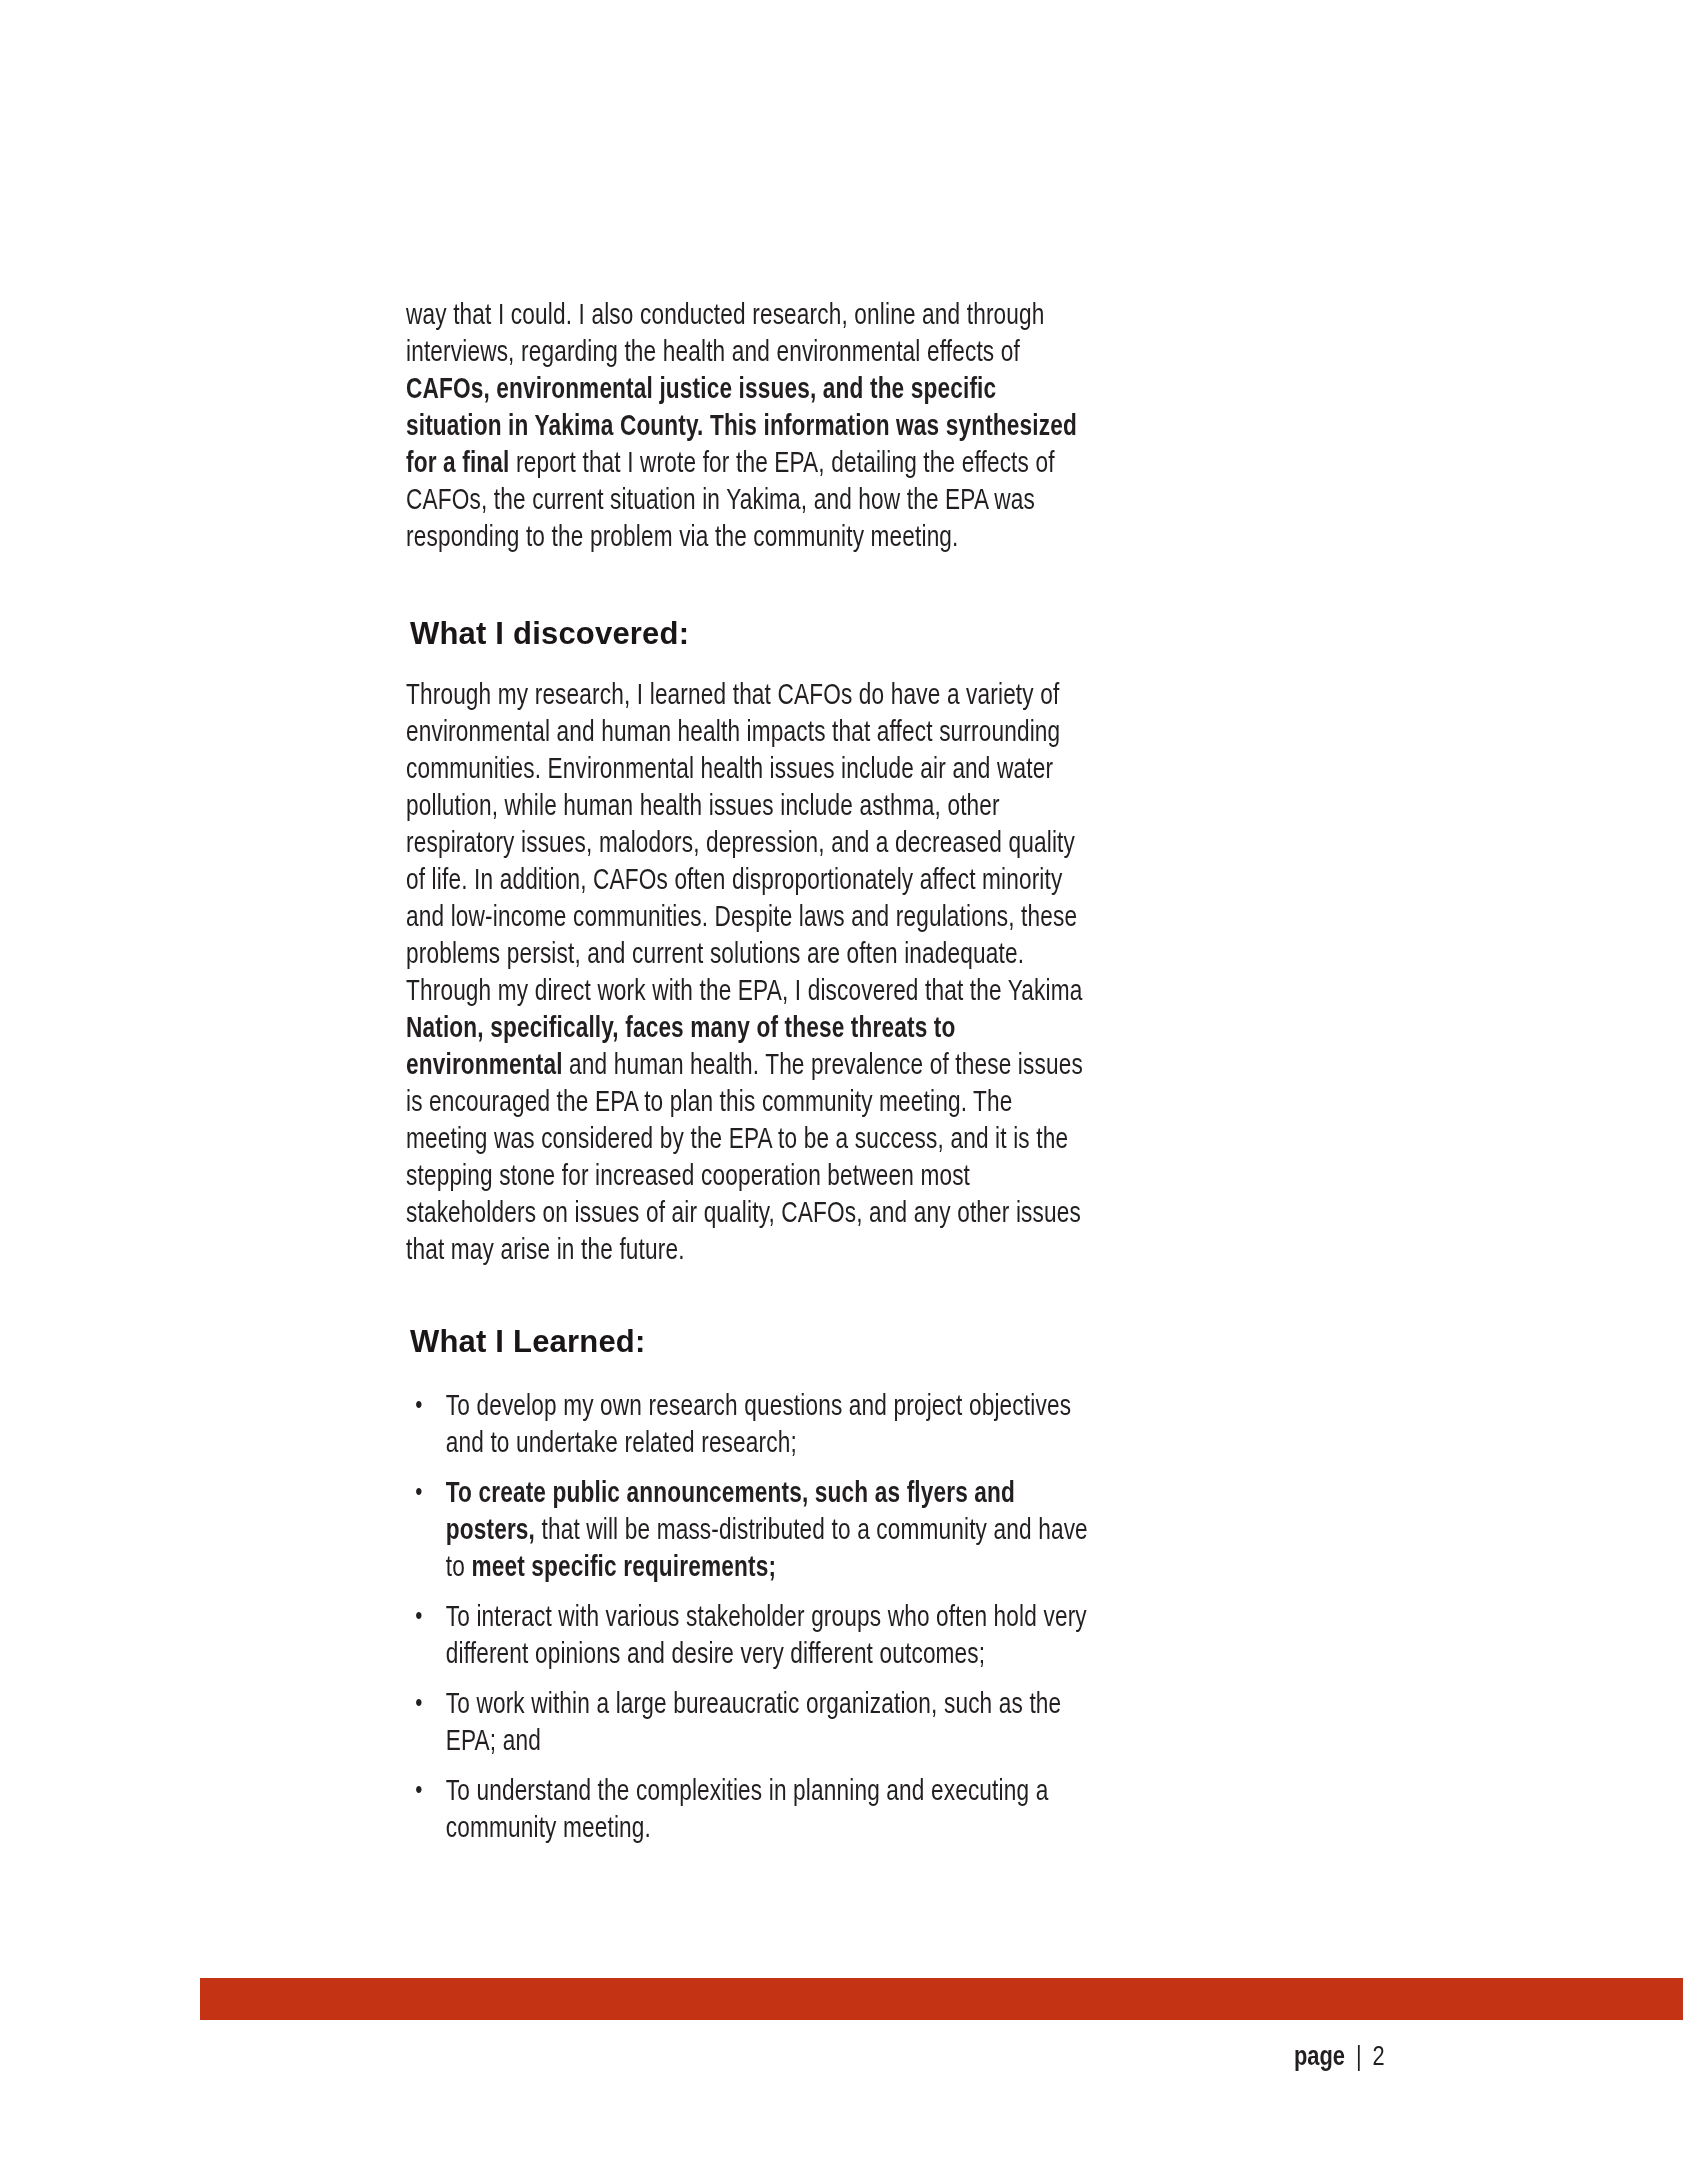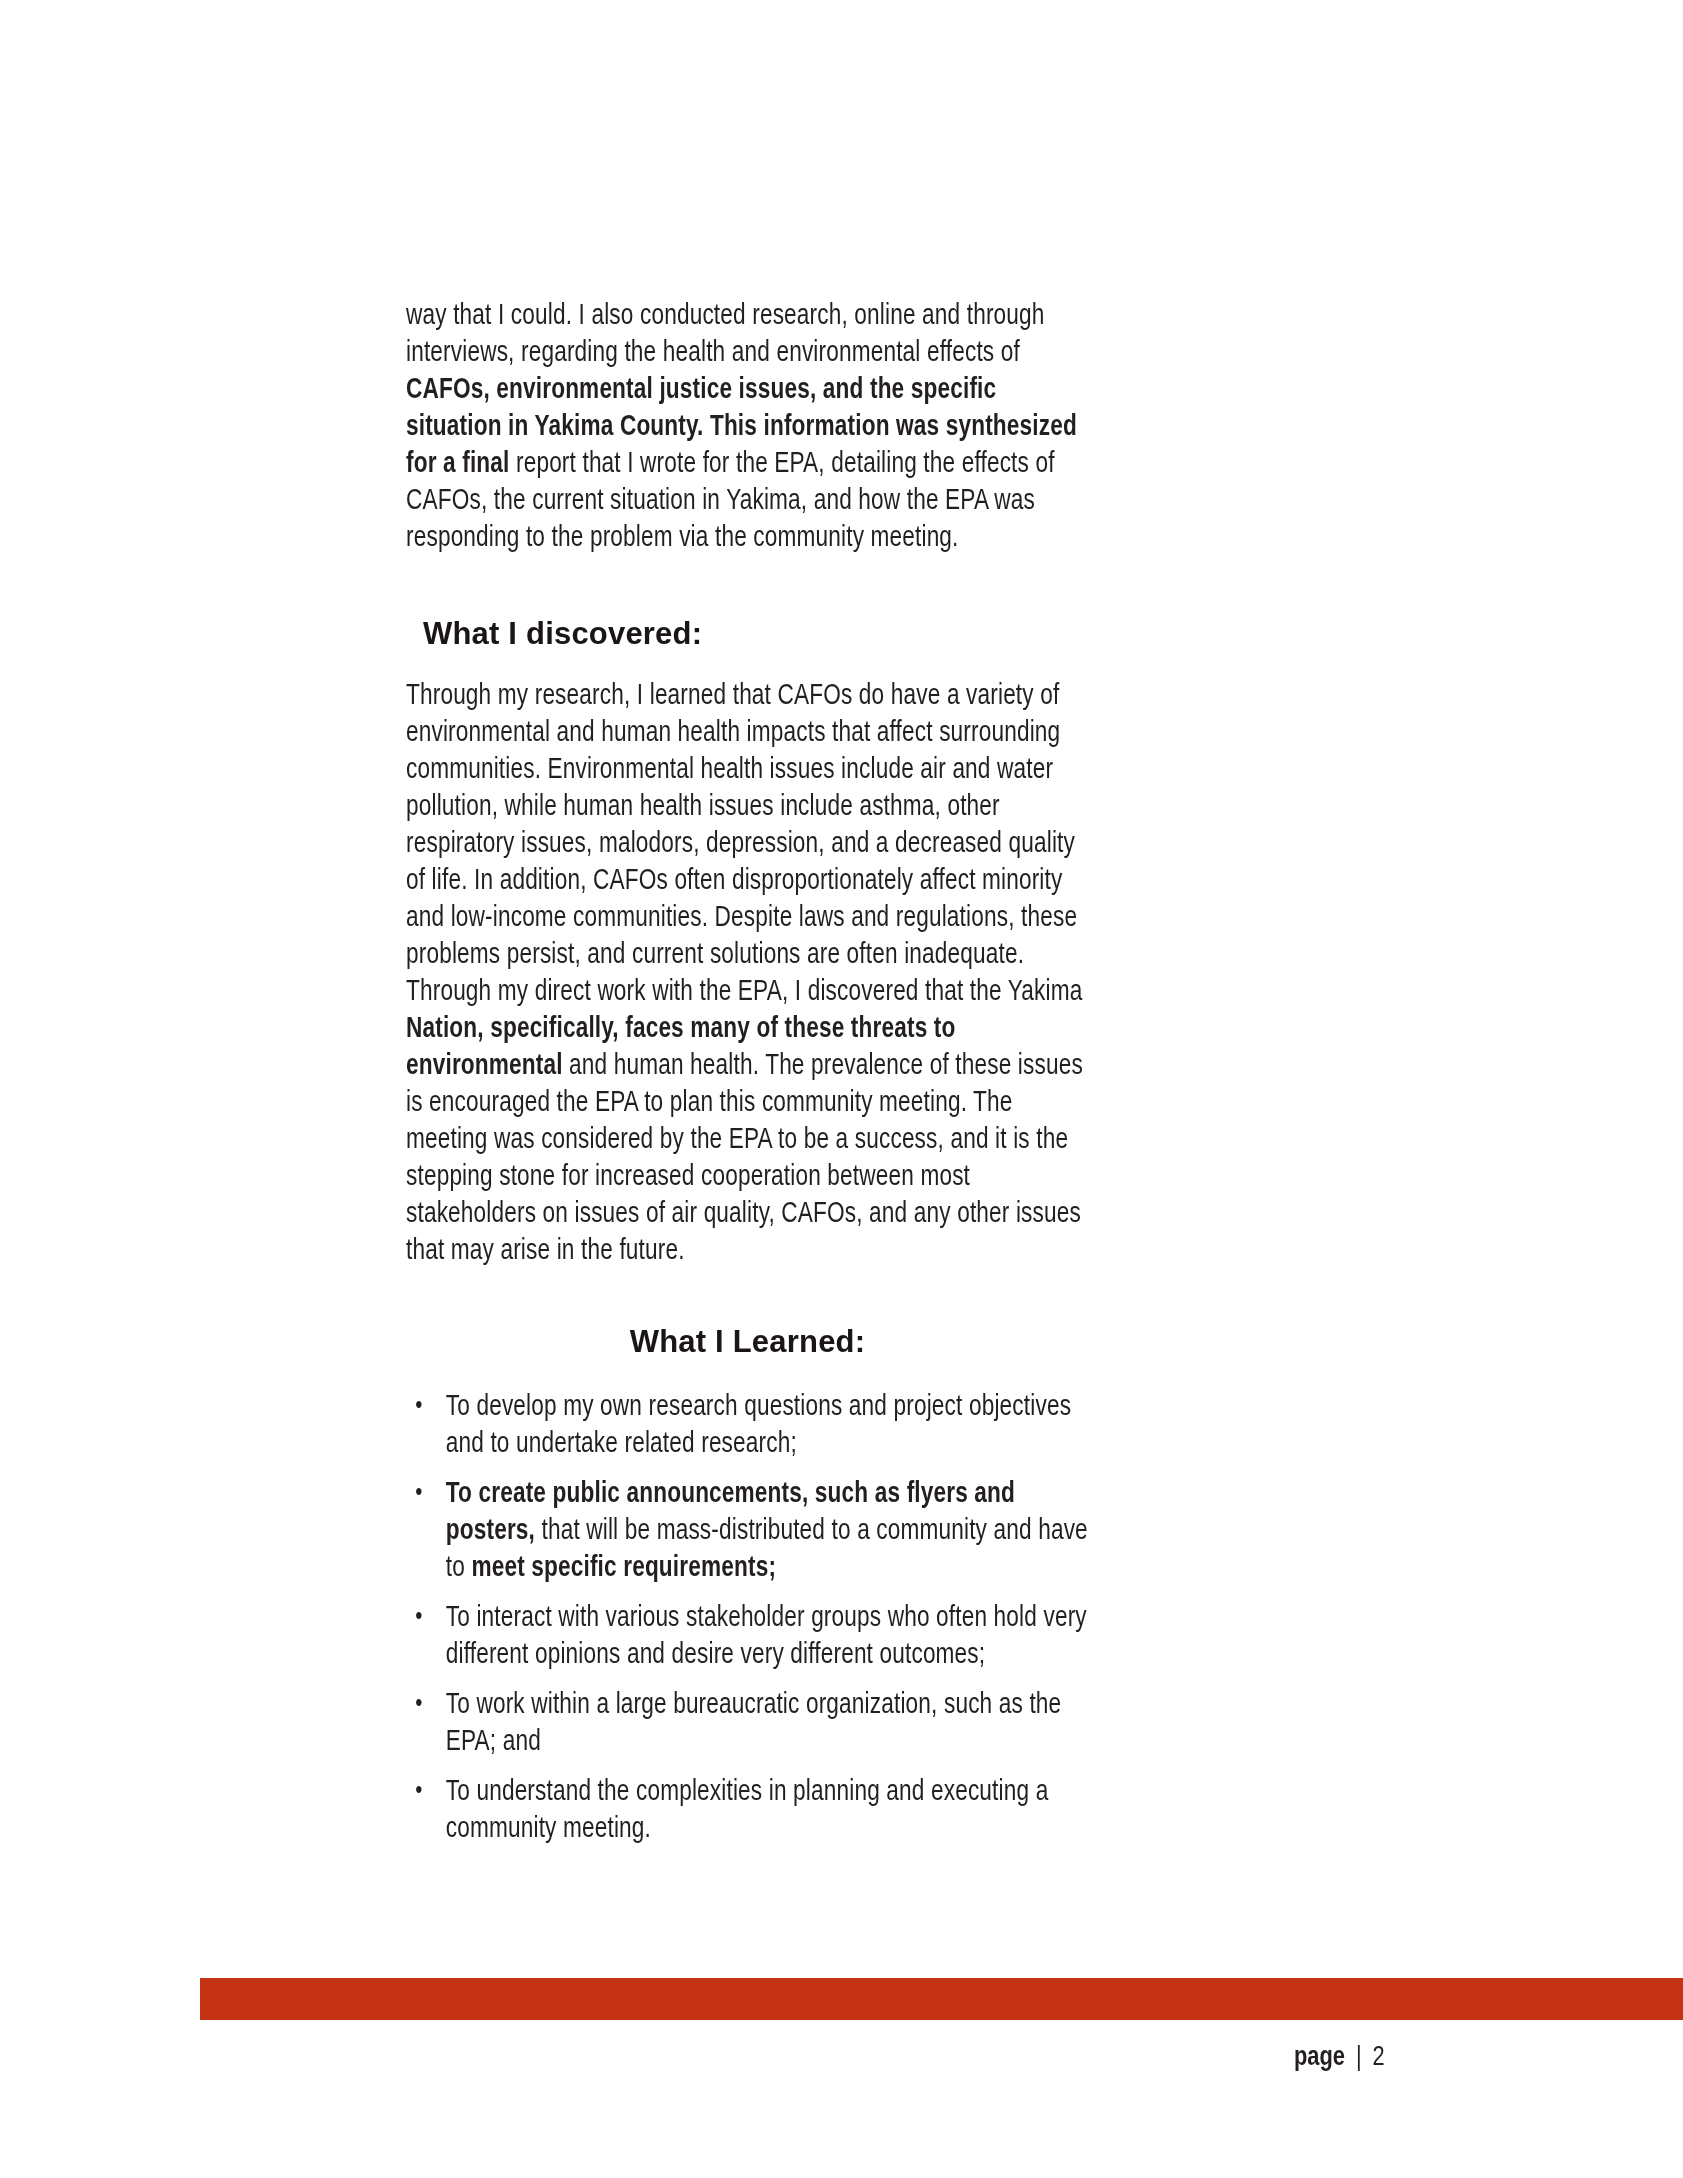--- a/index.html
+++ b/index.html
@@ -30,26 +30,26 @@
     font-size: 29px;
     line-height: 37px;
     margin: 0;
     letter-spacing: 0.2px;
   }
   .b { font-weight: 700; }
   .heading {
     font-weight: 700;
     font-size: 31px;
     line-height: 38px;
-    margin: 17px;
+    margin: 4px;
     color: #1a1516;
     letter-spacing: 0.2px;
   }
   .h-discovered { margin-top: 60px; }
-  .h-learned   { margin-top: 55px; text-align: center; }
+  .h-learned   { margin-top: 55px; }
   .p2 { margin-top: 23px; }
   ul.bullets {
     list-style: none;
     padding: 0;
     margin: 26px 0 0 0;
     font-size: 29px;
     line-height: 37px;
     letter-spacing: 0.2px;
   }
   ul.bullets li {

